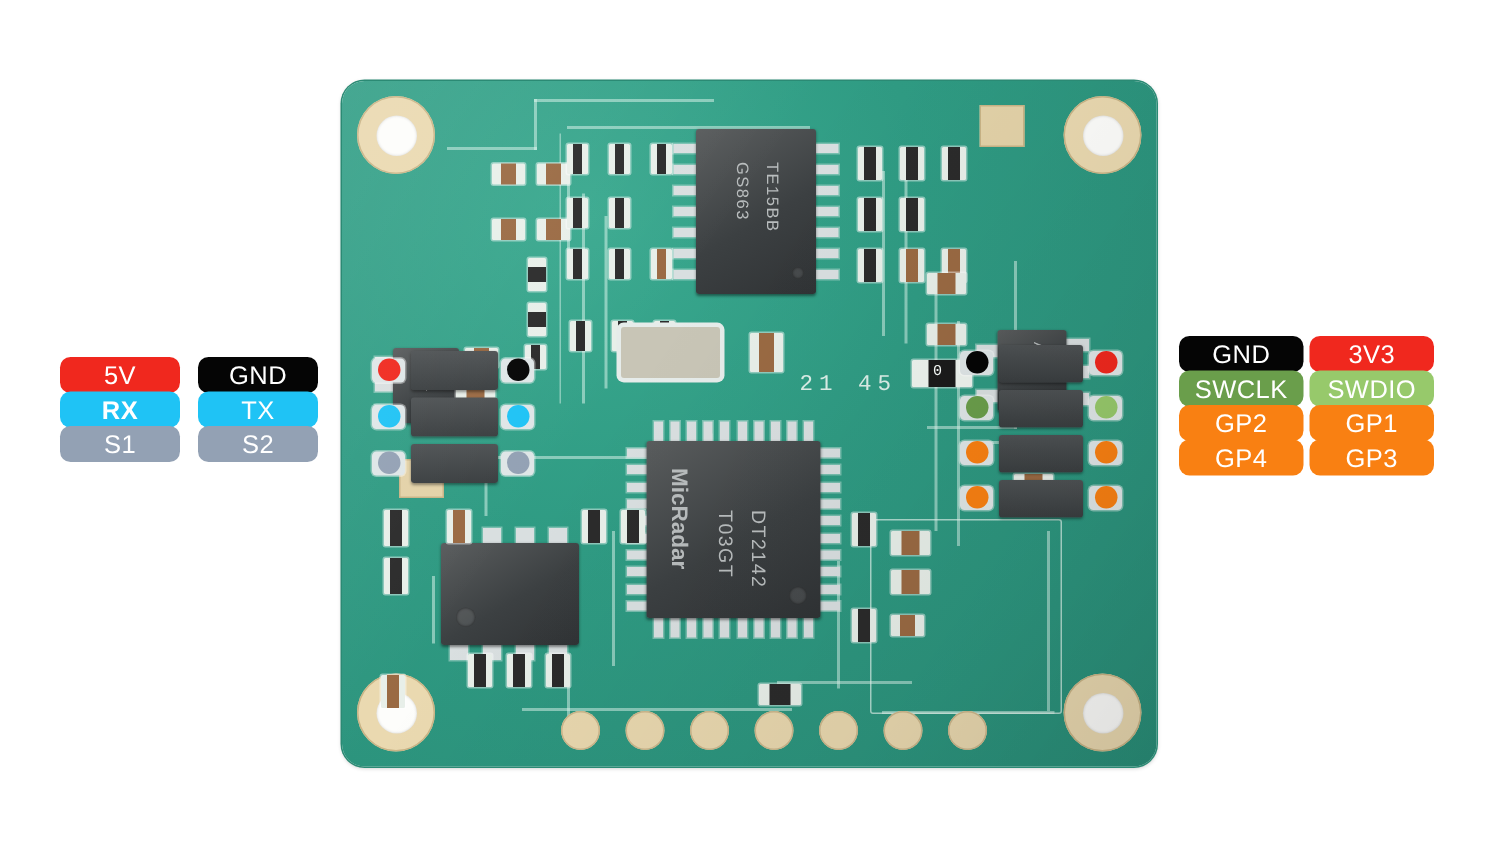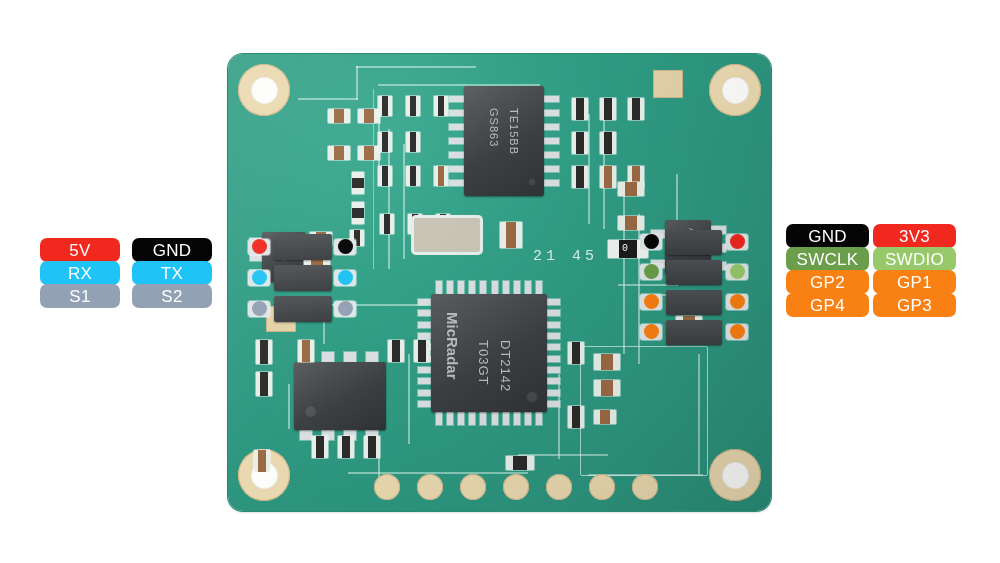--- a/index.html
+++ b/index.html
@@ -79,21 +79,21 @@
   .cdot{position:absolute;width:15px;height:15px;border-radius:50%;}
 </style>
 </head>
 <body>
 
 <div id="stage">
 
   <div id="left-labels">
       <div class="chip" style="left: 40px; top: 238px; width: 80px; background: rgb(240, 40, 30);">5V</div>
       <div class="chip" style="left: 132px; top: 238px; width: 80px; background: rgb(5, 5, 5);">GND</div>
-      <div class="chip" style="left: 40px; top: 261px; width: 80px; background: rgb(31, 195, 245);">RX</div>
+      <div class="chip" style="left: 40px; top: 261px; width: 80px; background: rgb(31, 195, 245); font-weight: bold;">RX</div>
       <div class="chip" style="left: 132px; top: 261px; width: 80px; background: rgb(31, 195, 245);">TX</div>
       <div class="chip" style="left: 40px; top: 284px; width: 80px; background: rgb(147, 161, 180);">S1</div>
       <div class="chip" style="left: 132px; top: 284px; width: 80px; background: rgb(147, 161, 180);">S2</div>
     </div>
 
   <div id="right-labels">
       <div class="chip" style="left: 786px; top: 224px; width: 83px; background: rgb(5, 5, 5);">GND</div>
       <div class="chip" style="left: 873px; top: 224px; width: 83px; background: rgb(240, 40, 30);">3V3</div>
       <div class="chip" style="left: 786px; top: 247px; width: 83px; background: rgb(106, 158, 75);">SWCLK</div>
       <div class="chip" style="left: 873px; top: 247px; width: 83px; background: rgb(151, 201, 107);">SWDIO</div>

